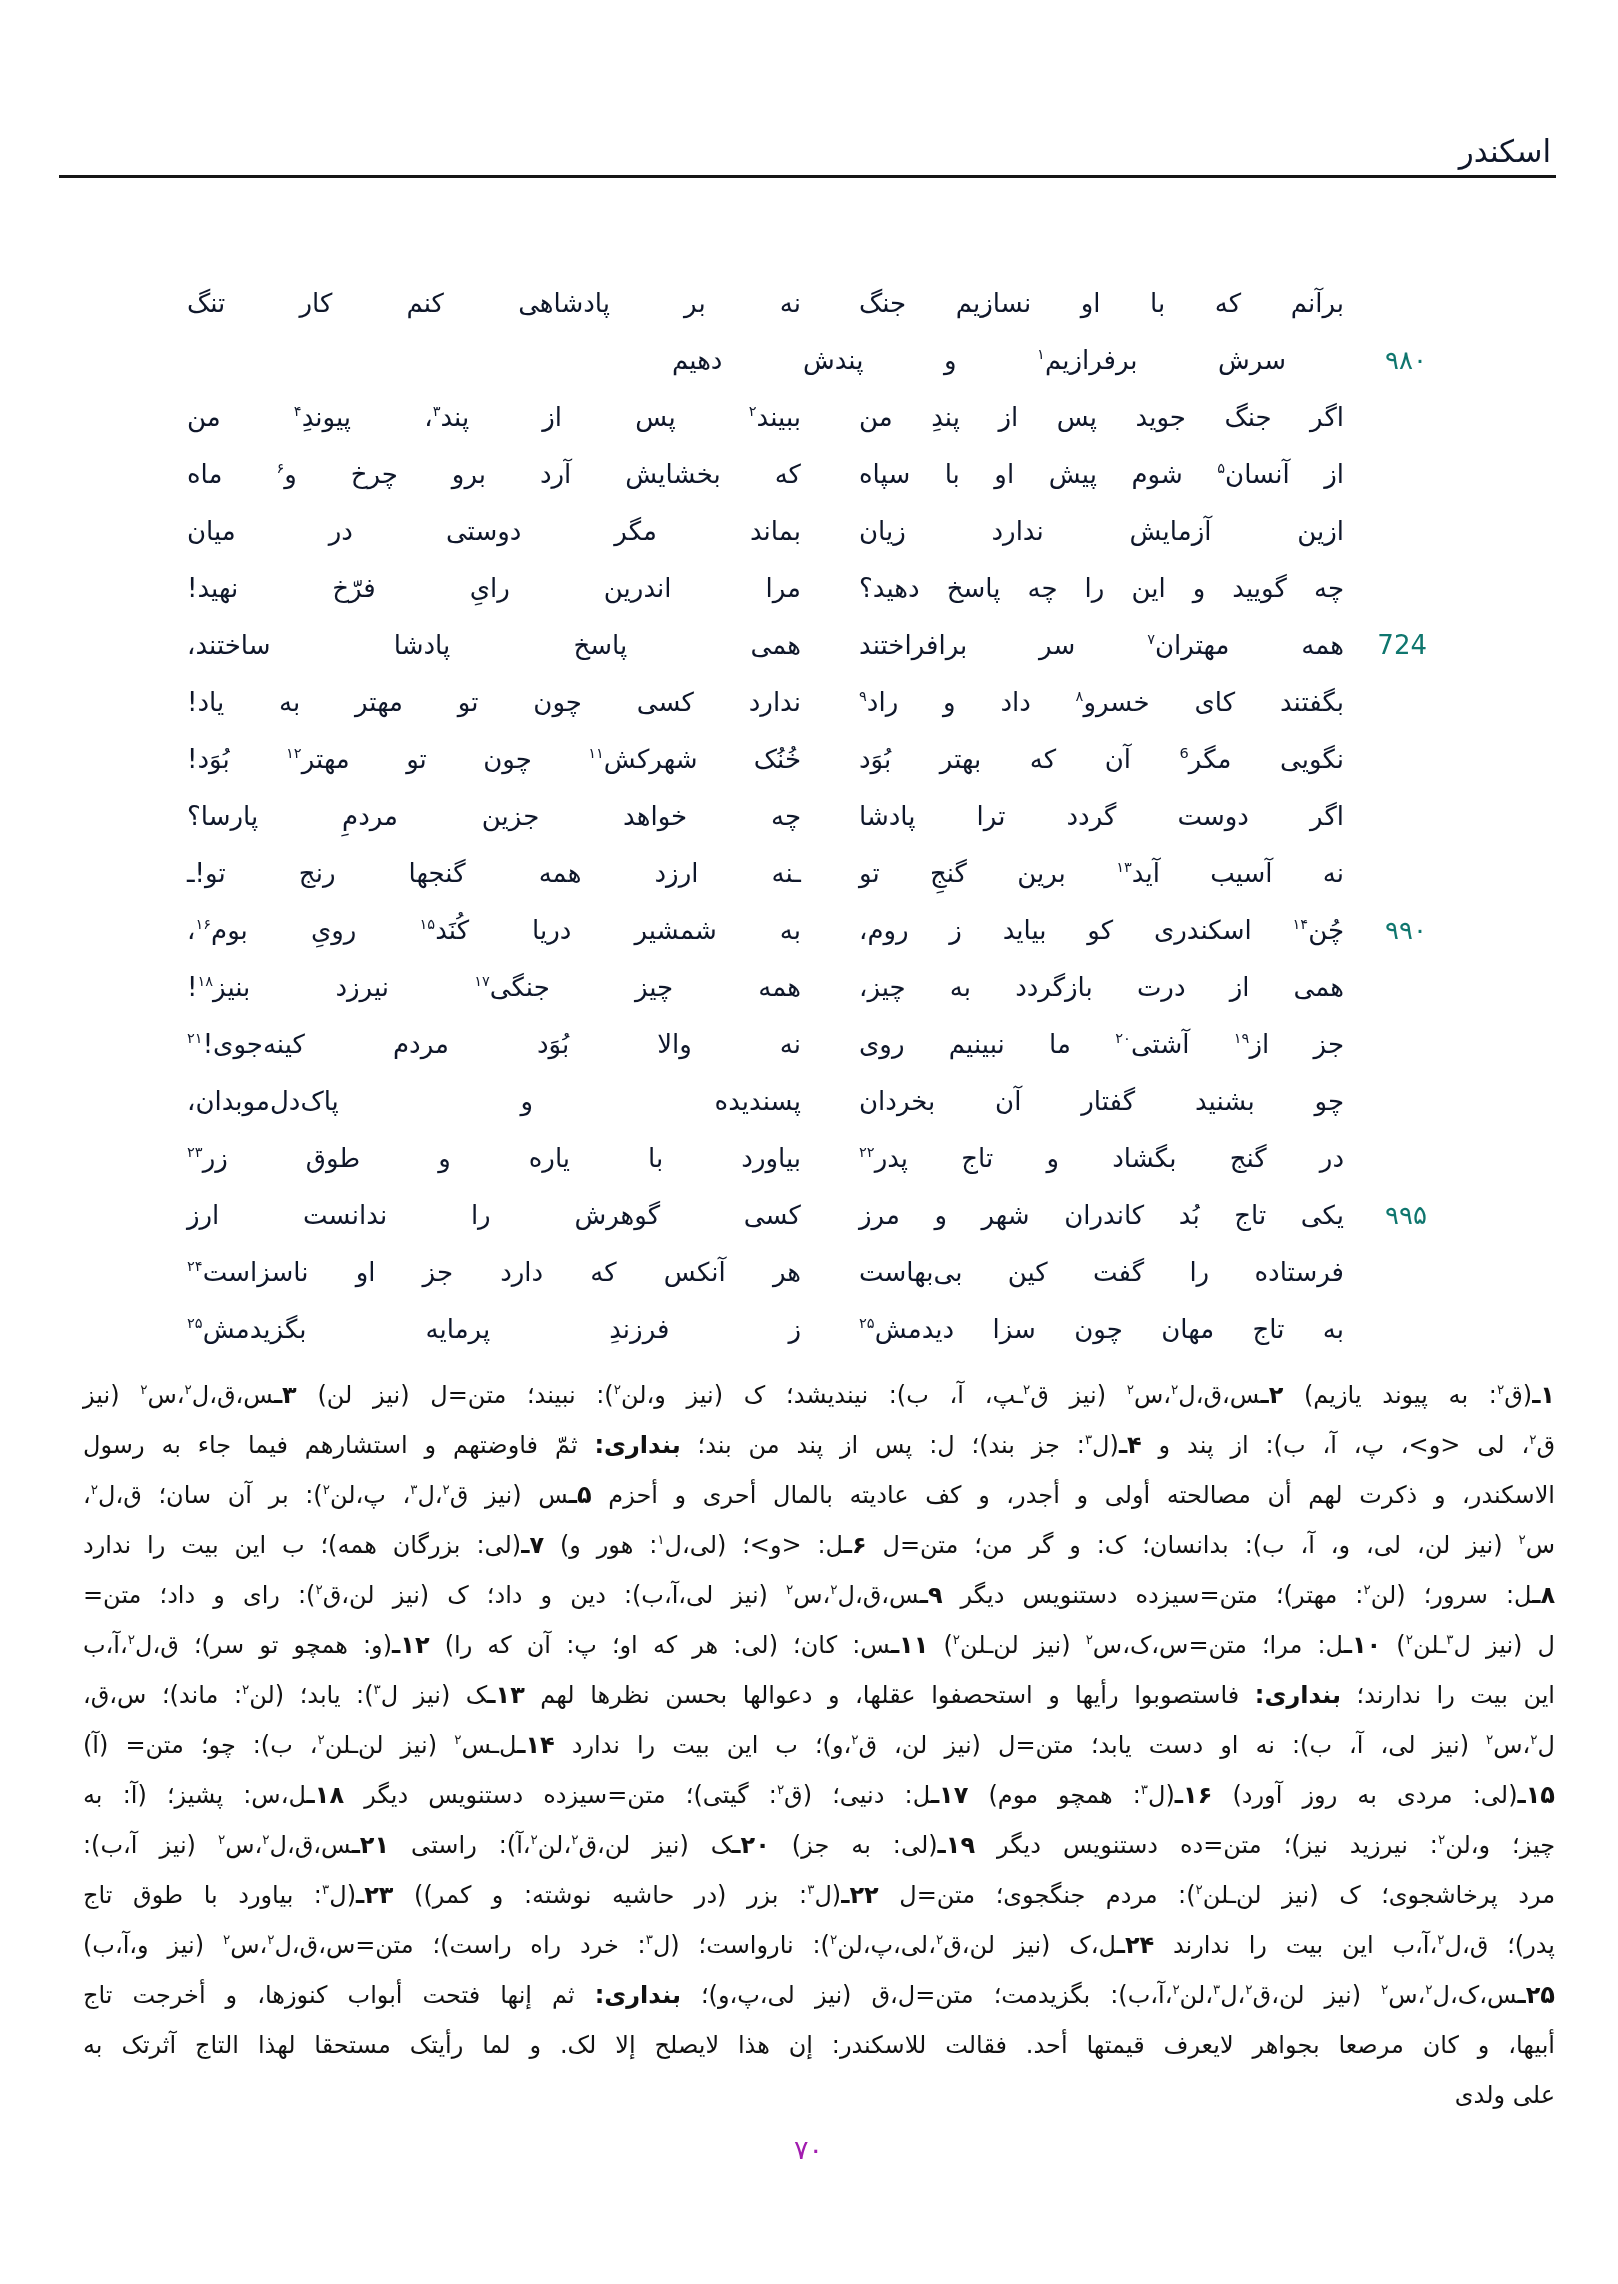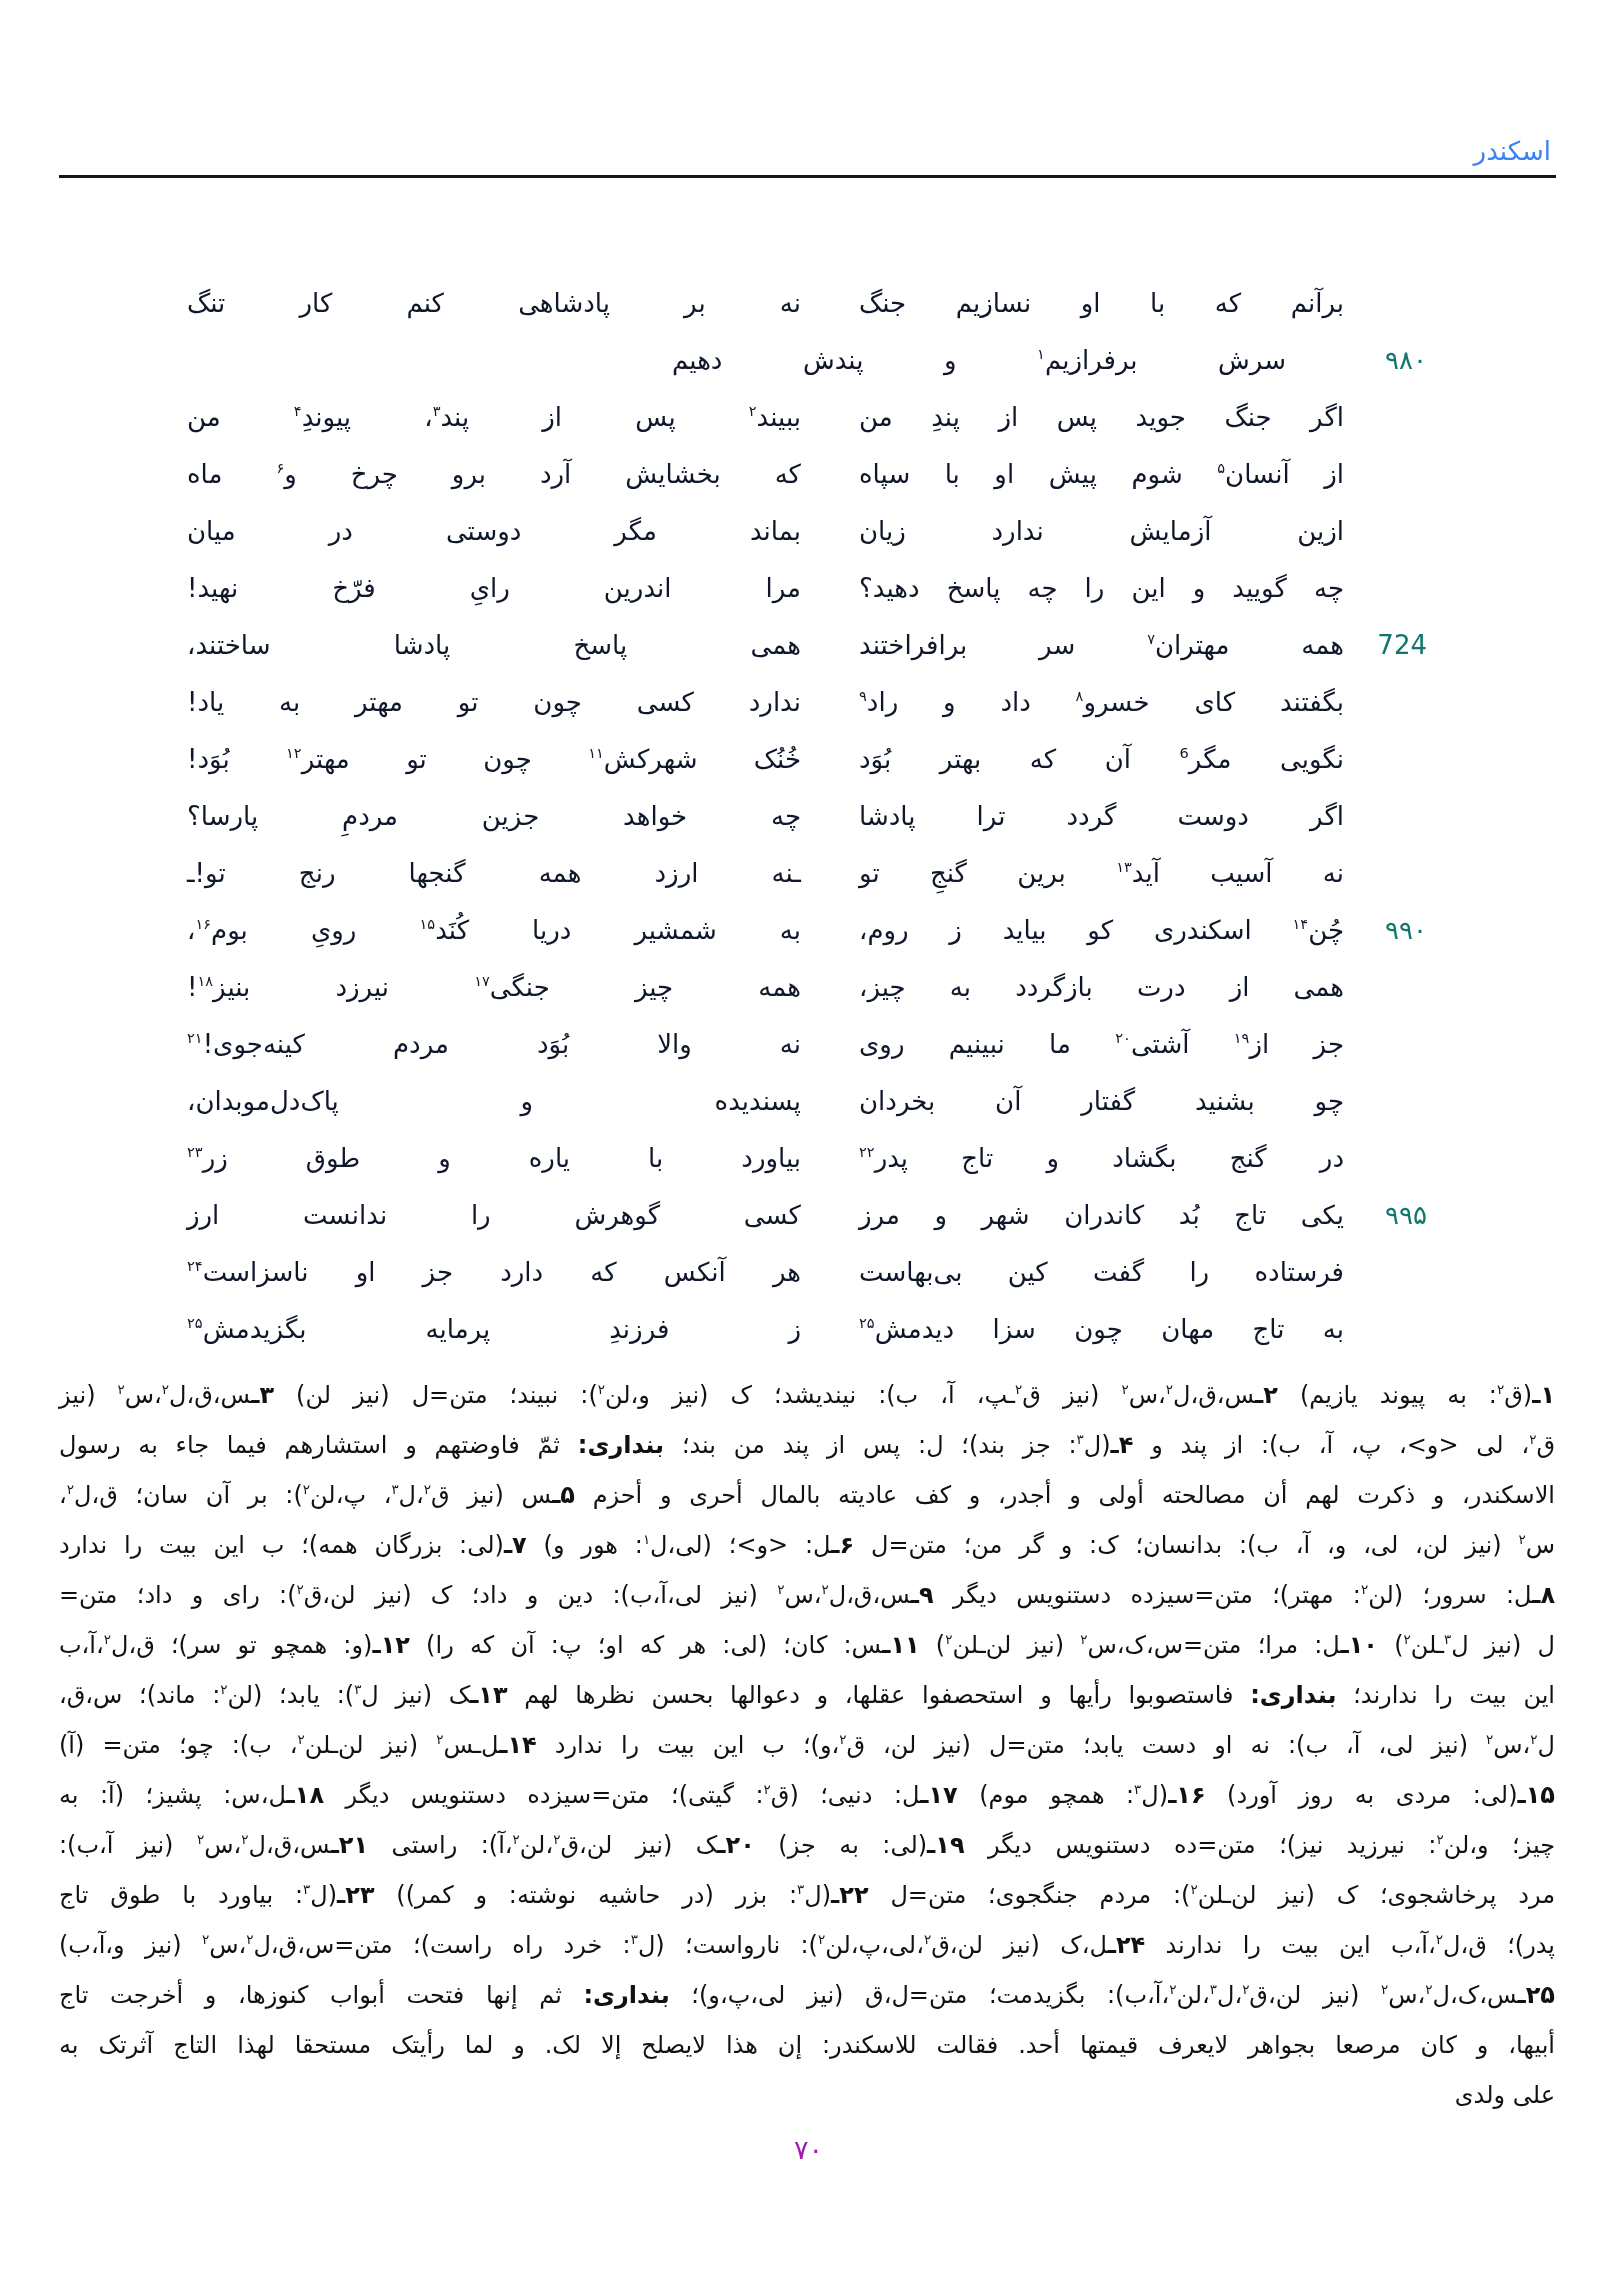--- a/index.html
+++ b/index.html
@@ -8,21 +8,21 @@
     width:1619px;height:2284px;
     margin:0 auto;
     background:#ffffff;
     color:#111;
     font-family:"DejaVu Sans",sans-serif;
     direction:rtl;
     overflow:hidden;
   }
   .header-title{
     position:absolute;top:130px;right:67px;
-    font-size:26px;line-height:42px;color:#3b82f6;
+    font-size:31px;line-height:42px;color:#0f172a;
   }
   .header-rule{
     position:absolute;top:175px;right:62px;left:60px;
     height:2.8px;background:#151515;
   }
   .poem{
     position:absolute;top:275px;right:274px;width:1157px;
   }
   .beit{
     position:relative;
@@ -46,20 +46,21 @@
     font-size:0.56em;line-height:0;vertical-align:super;
     letter-spacing:0;
   }
   .footnotes{
     position:absolute;top:1370px;right:63px;left:60px;
   }
   .fnline{
     font-size:24px;line-height:50px;
     text-align:justify;text-align-last:justify;
     color:#111;
+    margin-left:24px;
   }
   .fnline.last{text-align-last:right;}
   .fnline b{font-weight:bold;}
   .page-number{
     position:absolute;top:2134px;left:0;right:0;
     text-align:center;font-size:27px;color:#a21caf;
   }
 </style>
 </head>
 <body>

